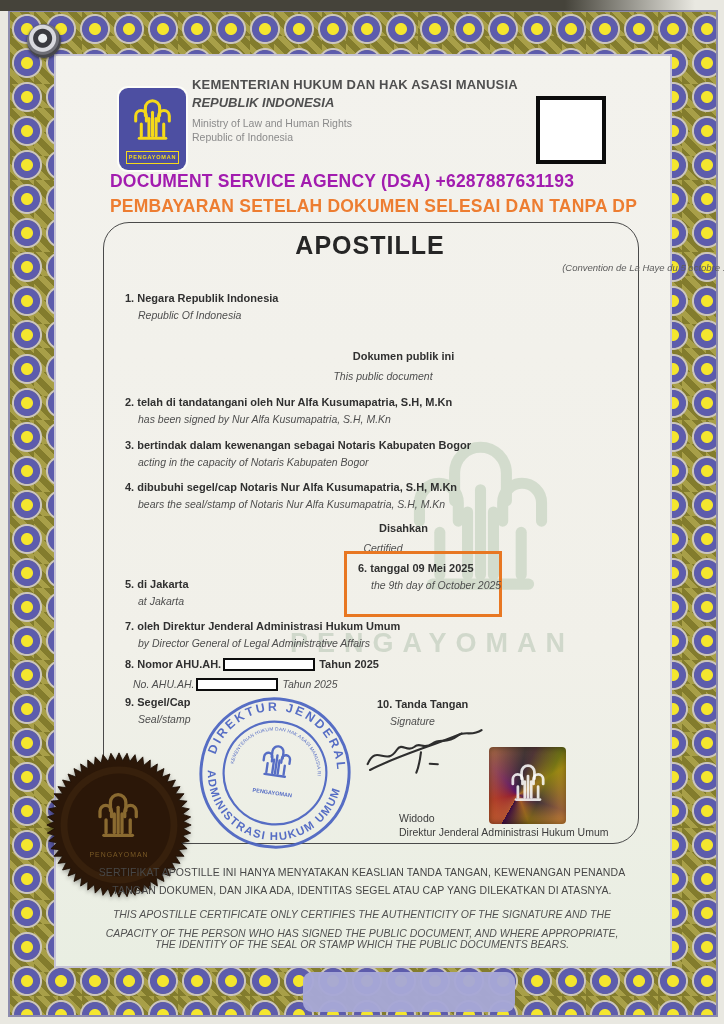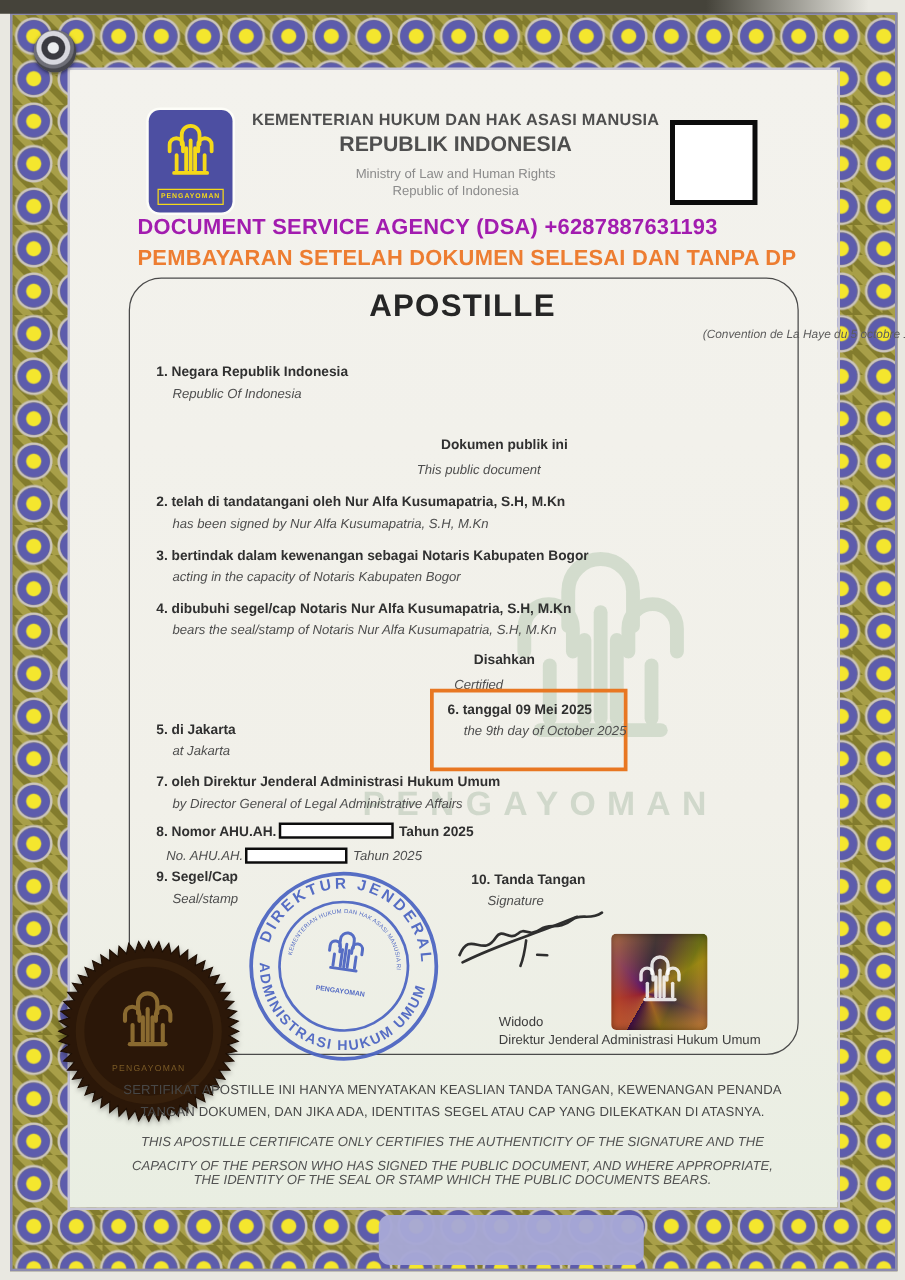--- a/index.html
+++ b/index.html
@@ -29,23 +29,23 @@
   .eyelet{position:absolute;left:27px;top:24px;width:34px;height:34px;border-radius:50%;
     background:radial-gradient(circle at 46% 42%, #eceef0 0 4px, #3a3a40 5px 9px, #d8d8de 10px 13px, #6e6e76 14px 16px, #46464c 17px);
     box-shadow:0 1px 3px rgba(0,0,0,.55);}
 
   
   .logo{position:absolute;left:119px;top:88px;width:67px;height:82px;background:#4d4fa2;
     border-radius:9px;box-shadow:0 0 0 2px #fdfdf8;}
   .logo .tree{position:absolute;left:7px;top:4px;width:53px;height:56px;color:#f5d919;}
   .logo .banner{position:absolute;left:7px;bottom:6px;right:7px;height:11px;border:1.5px solid #f5d919;
     color:#f5d919;font-size:5.5px;font-weight:bold;letter-spacing:.8px;text-align:center;line-height:11px;}
-  .ministry{position:absolute;left:192px;top:88px;width:345px;text-align:center;color:#4f4f4f;}
+  .ministry{position:absolute;left:192px;top:77px;width:345px;color:#4f4f4f;}
   .ministry .t1{font-size:13px;font-weight:bold;letter-spacing:.2px;}
-  .ministry .t2{font-size:17px;font-weight:bold;margin-top:3px;}
+  .ministry .t2{font-size:13px;font-weight:bold;margin-top:3px;font-style:italic;}
   .ministry .t3{font-size:10.5px;color:#8b8b8b;margin-top:7px;}
   .ministry .t4{font-size:10.5px;color:#8b8b8b;margin-top:2px;}
   .qr-redact{position:absolute;left:536px;top:96px;width:62px;height:60px;background:#fff;border:4px solid #0c0c0c;}
 
   .ad1{position:absolute;left:110px;top:171px;font-size:17.5px;font-weight:bold;color:#a21caf;letter-spacing:.2px;}
   .ad2{position:absolute;left:110px;top:196px;font-size:17.5px;font-weight:bold;color:#ED7D31;letter-spacing:.2px;}
 
   
   .cbox{position:absolute;left:103px;top:222px;width:534px;height:620px;border:1.5px solid #4a4a4a;border-radius:26px;}
   .apostille-title{position:absolute;left:103px;top:231px;width:534px;text-align:center;

